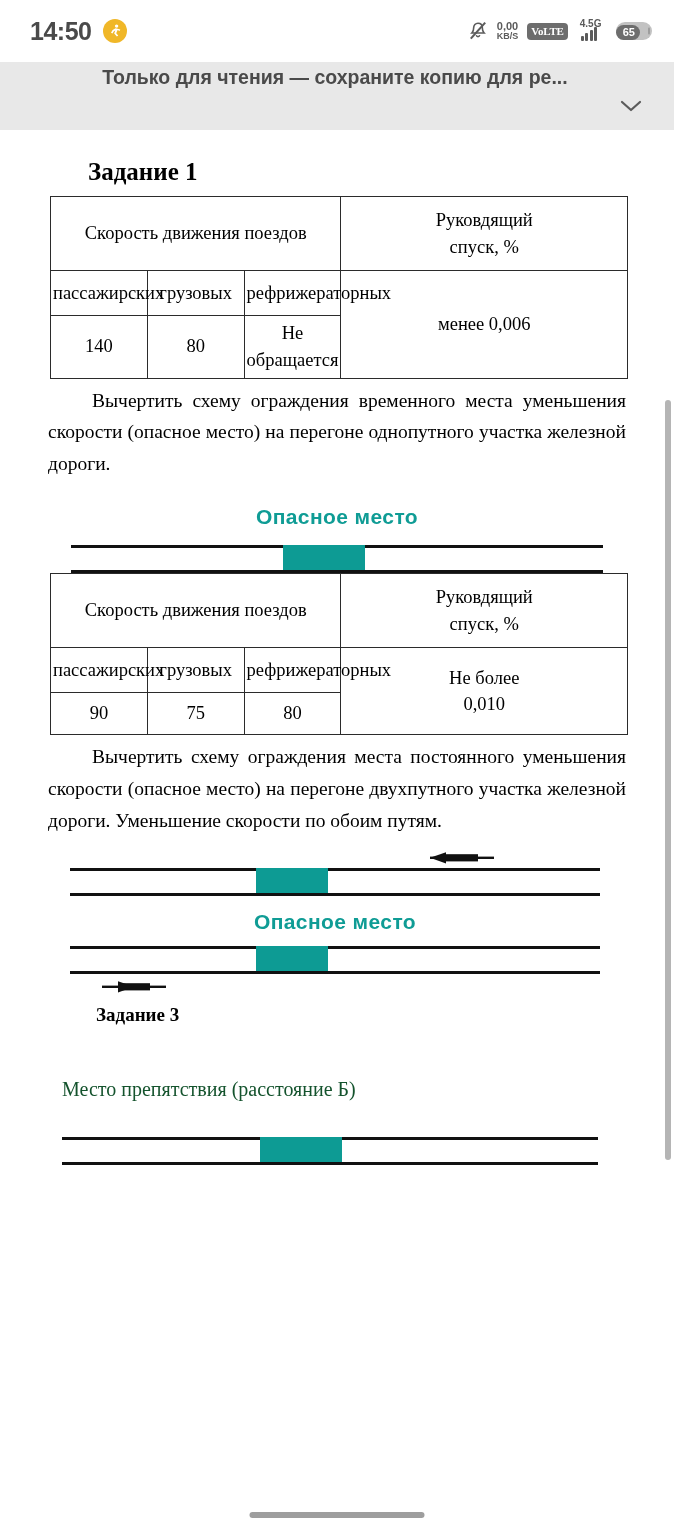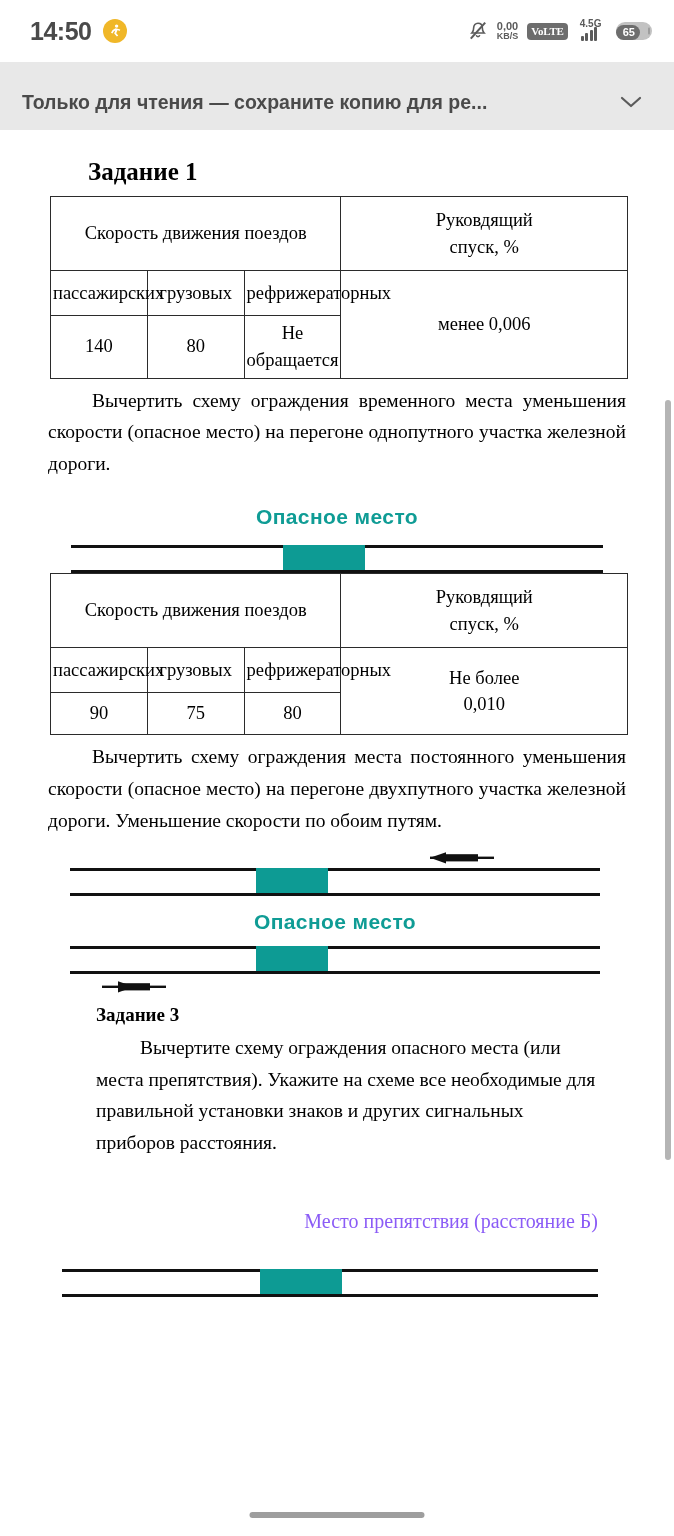--- a/index.html
+++ b/index.html
@@ -95,21 +95,22 @@
     position: absolute; right: 2px; top: 50%; transform: translateY(-50%);
     width: 2px; height: 7px; background: #9d9d9d; border-radius: 1px;
   }
 
   
   .readonly-bar {
     height: 68px;
     background: #e8e8e8;
     display: flex;
     align-items: center;
-    padding: 12px 26px 0 22px;
+    padding: 4px 26px 0 22px;
+    flex-direction: column;
   }
   .readonly-text {
     font-family: "Liberation Sans", sans-serif;
     font-size: 19.5px;
     font-weight: bold;
     color: #4a4a4a;
     white-space: nowrap;
     overflow: hidden;
   }
   .chevron-btn {
@@ -204,22 +205,22 @@
     background: #0d9b94;
   }
 
   
   .train { position: relative; width: 76px; height: 14px; }
   .train svg { display: block; }
 
   .caption-serif {
     font-family: "Liberation Serif", serif;
     font-size: 20px;
-    color: #8b5cf6;
-    text-align: right;
+    color: #14532d;
+    text-align: left;
   }
 
   
   .scrollbar {
     position: absolute;
     right: 3px;
     width: 6px;
     border-radius: 3px;
     background: #b5b5b5;
   }
@@ -392,21 +393,20 @@
             <rect x="6" y="5.6" width="64" height="2.4" fill="#111"></rect>
             <rect x="22" y="3.2" width="32" height="7.2" fill="#111"></rect>
             <polygon points="22,1.2 38,6.8 22,12.4" fill="#111"></polygon>
           </svg>
         </span>
       </div>
     </div>
 
     <h3 class="task-title small" style="">Задание 3</h3>
 
-    <p class="body first-indent raggy" style="margin-left:48px; width:500px;">Вычертите схему ограждения опасного места (или места препятствия). Укажите на схеме все необходимые для правильной установки знаков и других сигнальных приборов расстояния.</p>
 
     <div class="scheme" style="width:536px; margin-top:52px; margin-left:14px;">
       <div class="caption-serif">Место препятствия (расстояние Б)</div>
       <div class="track" style="margin-top:36px;">
         <span class="rail top"></span>
         <span class="danger" style="left:198px; width:82px;"></span>
         <span class="rail bottom"></span>
       </div>
     </div>
 

